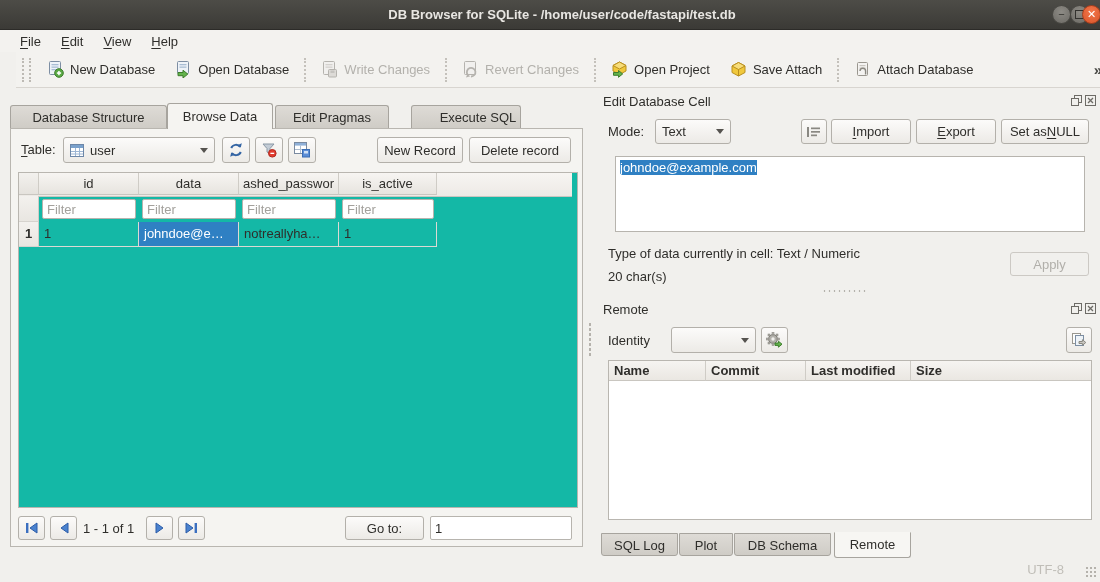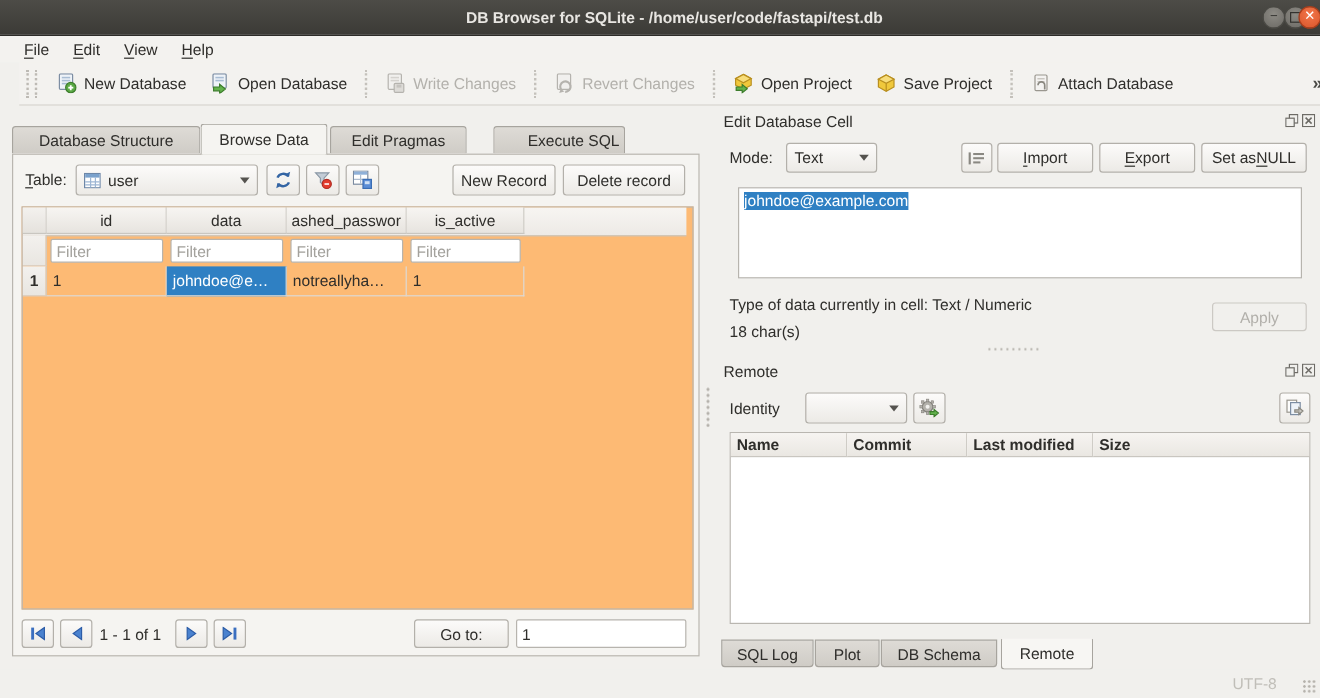--- a/index.html
+++ b/index.html
@@ -39,21 +39,21 @@
   u{text-underline-offset:2px;}
 
   
   .tab{position:absolute;top:105px;height:23px;line-height:23px;text-align:center;
     background:linear-gradient(#dedbd6,#cfccc6);border:1px solid #a7a49e;border-bottom:none;border-radius:3px 3px 0 0;box-sizing:border-box;}
   .tab.active{top:103px;height:26px;line-height:25px;background:#f5f4f1;z-index:3;}
 
   .left-frame{position:absolute;left:10px;top:128px;width:573px;height:419px;background:#f5f4f1;border:1px solid #b9b6b0;box-sizing:border-box;}
 
   
-  .grid{position:absolute;left:18px;top:172px;width:560px;height:336px;background:#fdba74;border:1px solid #b9b6b0;box-sizing:border-box;}
+  .grid{position:absolute;left:18px;top:172px;width:560px;height:336px;background:#14b8a6;border:1px solid #b9b6b0;box-sizing:border-box;}
   .gh-strip{position:absolute;left:0;top:0;width:553px;height:23px;background:linear-gradient(#f7f5f2,#edeae6);border-bottom:1px solid #c9c6c0;}
   .gh-cell{position:absolute;top:0;height:22px;line-height:22px;text-align:center;background:linear-gradient(#f7f5f2,#e7e4df);border-right:1px solid #cfccc6;border-bottom:1px solid #c9c6c0;box-sizing:border-box;}
   .rowhdr{position:absolute;background:linear-gradient(#f3f1ee,#e9e6e1);border-right:1px solid #cfccc6;border-bottom:1px solid #d6d3ce;box-sizing:border-box;text-align:center;}
   .gcell{position:absolute;height:25px;line-height:24px;padding-left:5px;border-right:1px solid #dcd9d4;border-bottom:1px solid #dcd9d4;box-sizing:border-box;white-space:nowrap;overflow:hidden;}
   .gcell.sel{background:var(--selection);color:#fff;}
 
   
   .pgbtn{position:absolute;top:516px;width:27px;height:24px;}
 
   
@@ -160,21 +160,21 @@
         </svg>
       <span>Open Project</span>
     </div>
 
     <div class="tb-item">
       <svg width="17" height="17">
           <path d="M8.5 1.5 L15 5 v6.5 L8.5 15 2 11.5 V5 Z" fill="#f0c83c" stroke="#b98f1f"></path>
           <path d="M8.5 1.5 L15 5 8.5 8.5 2 5 Z" fill="#f7dd7a" stroke="#b98f1f"></path>
           <path d="M8.5 8.5 V15" stroke="#b98f1f"></path>
         </svg>
-      <span>Save Project</span>
+      <span>Save Attach</span>
     </div>
 
     <div class="tb-sep"></div>
 
     <div class="tb-item">
       <svg width="17" height="17">
           <rect x="3.5" y="1.5" width="10" height="13" rx="1" fill="#f4f3f1" stroke="#9a978f"></rect>
           <rect x="5.5" y="4" width="6" height="1.2" fill="#c9c6c0"></rect>
           <rect x="5.5" y="6.5" width="6" height="1.2" fill="#c9c6c0"></rect>
           <path d="M6 10 a2.8 2.8 0 0 1 5.6 0 v3.5" fill="none" stroke="#8a8880" stroke-width="1.4"></path>
@@ -309,21 +309,21 @@
   </div>
   <div class="btn" style="position:absolute;left:831px;top:119px;width:80px;height:25px;"><u>I</u>mport</div>
   <div class="btn" style="position:absolute;left:916px;top:119px;width:80px;height:25px;"><u>E</u>xport</div>
   <div class="btn" style="position:absolute;left:1001px;top:119px;width:88px;height:25px;">Set as <u>N</u>ULL</div>
 
   <div class="textedit">
     <span class="selected-text">johndoe@example.com</span>
   </div>
 
   <div style="position:absolute;left:608px;top:246px;">Type of data currently in cell: Text / Numeric</div>
-  <div style="position:absolute;left:608px;top:269px;">18 char(s)</div>
+  <div style="position:absolute;left:608px;top:269px;">20 char(s)</div>
   <div class="btn disabled" style="position:absolute;left:1010px;top:252px;width:79px;height:24px;">Apply</div>
 
   <div class="dots-h" style="left:822px;top:289px;"></div>
 
   <div class="dock-title" style="left:603px;top:302px;">Remote</div>
   <div class="dock-icons" style="left:1071px;top:303px;">
     <svg width="11" height="11">
         <rect x="3.5" y="0.5" width="7" height="7" fill="none" stroke="#6d6b66"></rect>
         <rect x="0.5" y="3.5" width="7" height="7" fill="#f1f0ed" stroke="#6d6b66"></rect>
       </svg>

